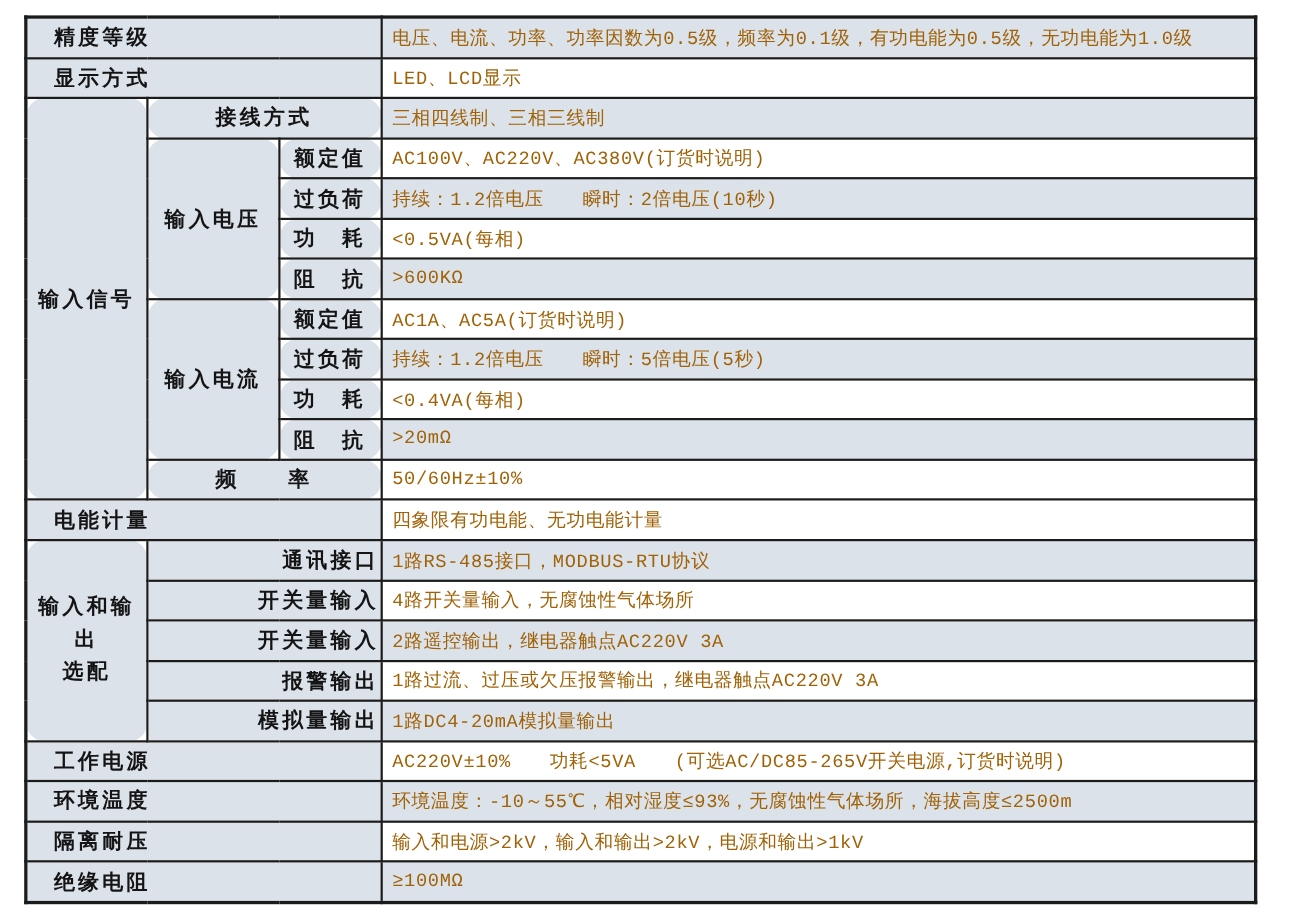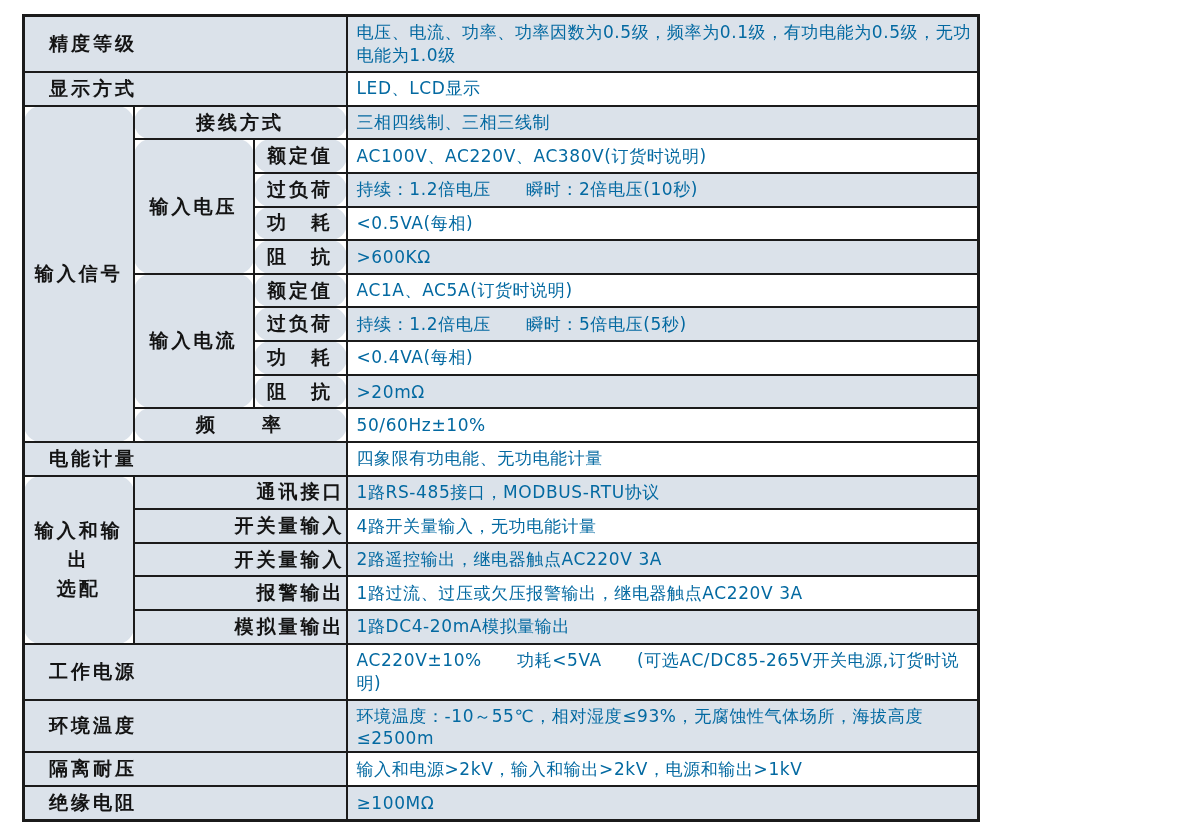--- a/index.html
+++ b/index.html
@@ -4,23 +4,24 @@
 <style>
   html,body{
     margin:0;padding:0;
     width:1180px;height:833px;
     background:#ffffff;
     font-family:"DejaVu Sans",sans-serif;
     color:#141414;
   }
   .spec-table{
     position:absolute;left:22px;top:14px;
-    width:958px;height:808px;
+    width:1121px;height:808px;
     border-collapse:collapse;table-layout:fixed;
     border:3px solid #1b1b1b;
+    font-family:Liberation Mono, monospace;
   }
   .spec-table td{
     border:2px solid #1b1b1b;
     overflow:hidden;
     vertical-align:middle;
   }
   
   td.lab{
     background:#dbe2ea;
     font-weight:bold;
@@ -32,21 +33,21 @@
   td.lab.l{text-align:left;padding-left:24px;}
   td.lab.l2{text-align:right;padding-left:14px;}
   td.lab.pre{white-space:pre-line;line-height:1.55;}
   
   td.val{
     font-size:17px;
     letter-spacing:0.6px;
     padding-left:9px;
     text-align:left;
     white-space:pre-wrap;
-    color:#0369a1;
+    color:#a16207;
     margin-left:23px;
   }
   td.val.sh{background:#dbe2ea;}
   td.val.wh{background:#ffffff;}
 </style>
 </head>
 <body>
 
 <table class="spec-table">
   <colgroup>
@@ -120,21 +121,21 @@
   </tr>
 
   <tr>
     <td class="lab c pre" rowspan="5">输入和输出
 选配</td>
     <td class="lab l2" colspan="2">通讯接口</td>
     <td class="val sh">1路RS-485接口，MODBUS-RTU协议</td>
   </tr>
   <tr>
     <td class="lab l2" colspan="2">开关量输入</td>
-    <td class="val wh">4路开关量输入，无功电能计量</td>
+    <td class="val wh">4路开关量输入，无腐蚀性气体场所</td>
   </tr>
   <tr>
     <td class="lab l2" colspan="2">开关量输入</td>
     <td class="val sh">2路遥控输出，继电器触点AC220V 3A</td>
   </tr>
   <tr>
     <td class="lab l2" colspan="2">报警输出</td>
     <td class="val wh">1路过流、过压或欠压报警输出，继电器触点AC220V 3A</td>
   </tr>
   <tr>

